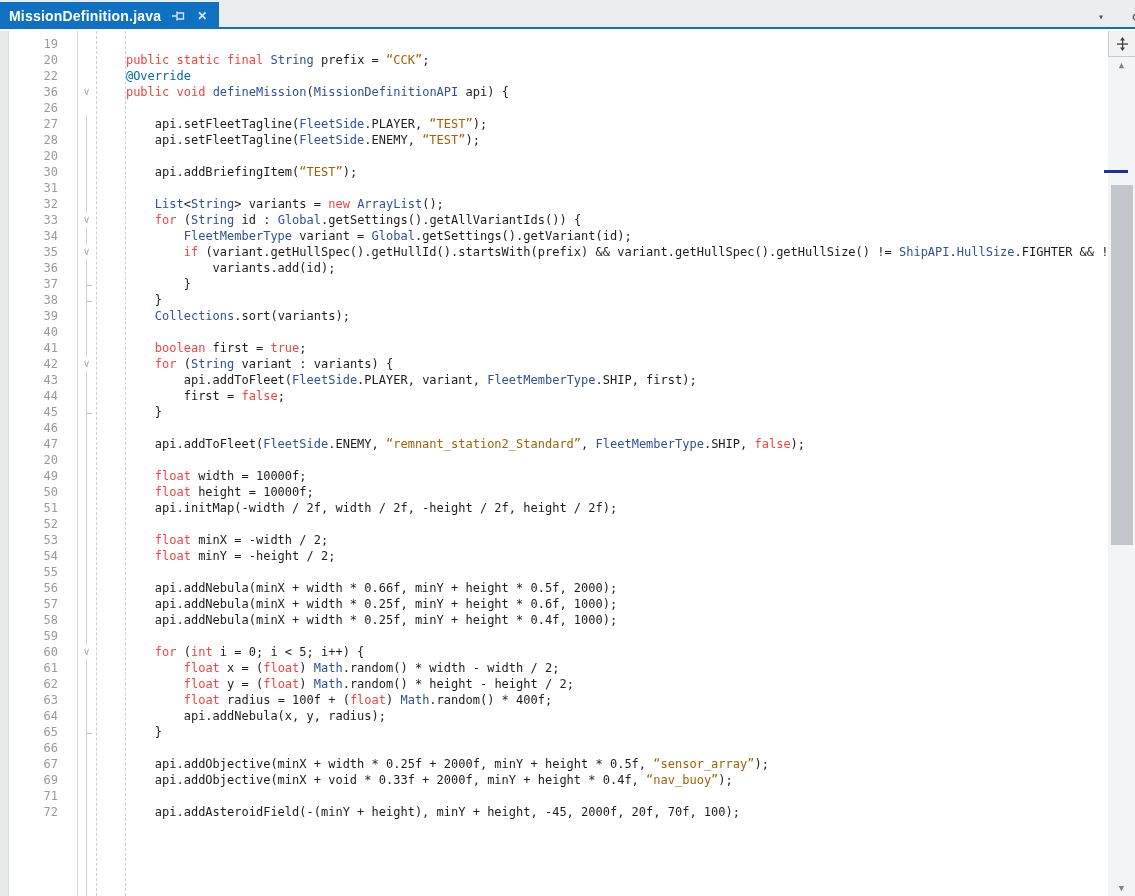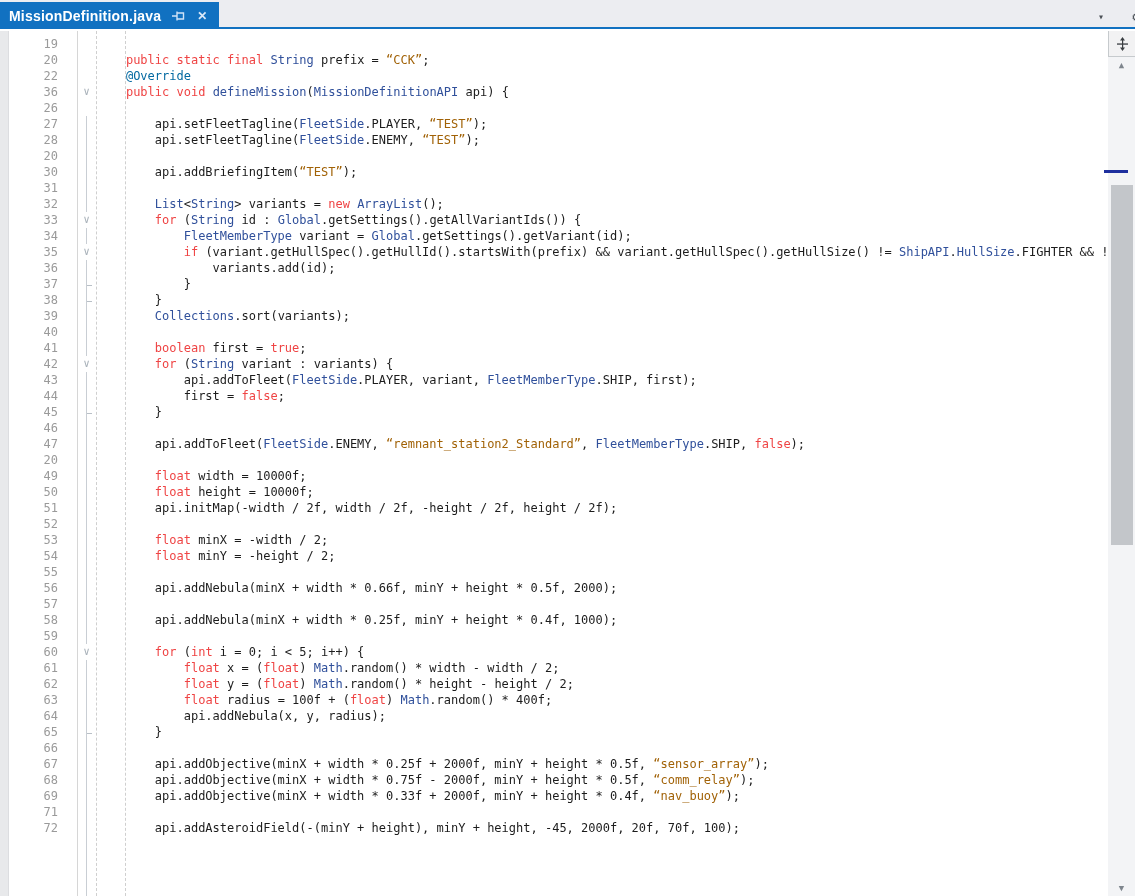--- a/index.html
+++ b/index.html
@@ -251,20 +251,21 @@
         <span class="code"></span>
       </div>
       <div class="row">
         <span class="num">56</span>
         <span class="fold"></span>
         <span class="code"><span class="p">        api.addNebula(minX + width * 0.66f, minY + height * 0.5f, 2000);</span></span>
       </div>
       <div class="row">
         <span class="num">57</span>
         <span class="fold"></span>
+        <span class="code"><span class="p">        api.addNebula(minX + width * 0.25f, minY + height * 0.6f, 1000);</span></span>
       </div>
       <div class="row">
         <span class="num">58</span>
         <span class="fold"></span>
         <span class="code"><span class="p">        api.addNebula(minX + width * 0.25f, minY + height * 0.4f, 1000);</span></span>
       </div>
       <div class="row">
         <span class="num">59</span>
         <span class="fold"></span>
         <span class="code"></span>
@@ -303,28 +304,23 @@
         <span class="num">66</span>
         <span class="fold"></span>
         <span class="code"></span>
       </div>
       <div class="row">
         <span class="num">67</span>
         <span class="fold"></span>
         <span class="code"><span class="p">        api.addObjective(minX + width * 0.25f + 2000f, minY + height * 0.5f, </span><span class="s">“sensor_array”</span><span class="p">);</span></span>
       </div>
       <div class="row">
-        <span class="num">68</span>
-        <span class="fold"></span>
-        <span class="code"><span class="p">        api.addObjective(minX + width * 0.75f - 2000f, minY + height * 0.5f, </span><span class="s">“comm_relay”</span><span class="p">);</span></span>
-      </div>
-      <div class="row">
         <span class="num">69</span>
         <span class="fold"></span>
-        <span class="code"><span class="p">        api.addObjective(minX + width * 0.33f + 2000f, minY + height * 0.4f, </span><span class="s">“nav_buoy”</span><span class="p">);</span></span>
+        <span class="code"><span class="p">        api.addObjective(minX + void * 0.33f + 2000f, minY + height * 0.4f, </span><span class="s">“nav_buoy”</span><span class="p">);</span></span>
       </div>
       <div class="row">
         <span class="num">71</span>
         <span class="fold"></span>
         <span class="code"></span>
       </div>
       <div class="row">
         <span class="num">72</span>
         <span class="fold"></span>
         <span class="code"><span class="p">        api.addAsteroidField(-(minY + height), minY + height, -45, 2000f, 20f, 70f, 100);</span></span>

